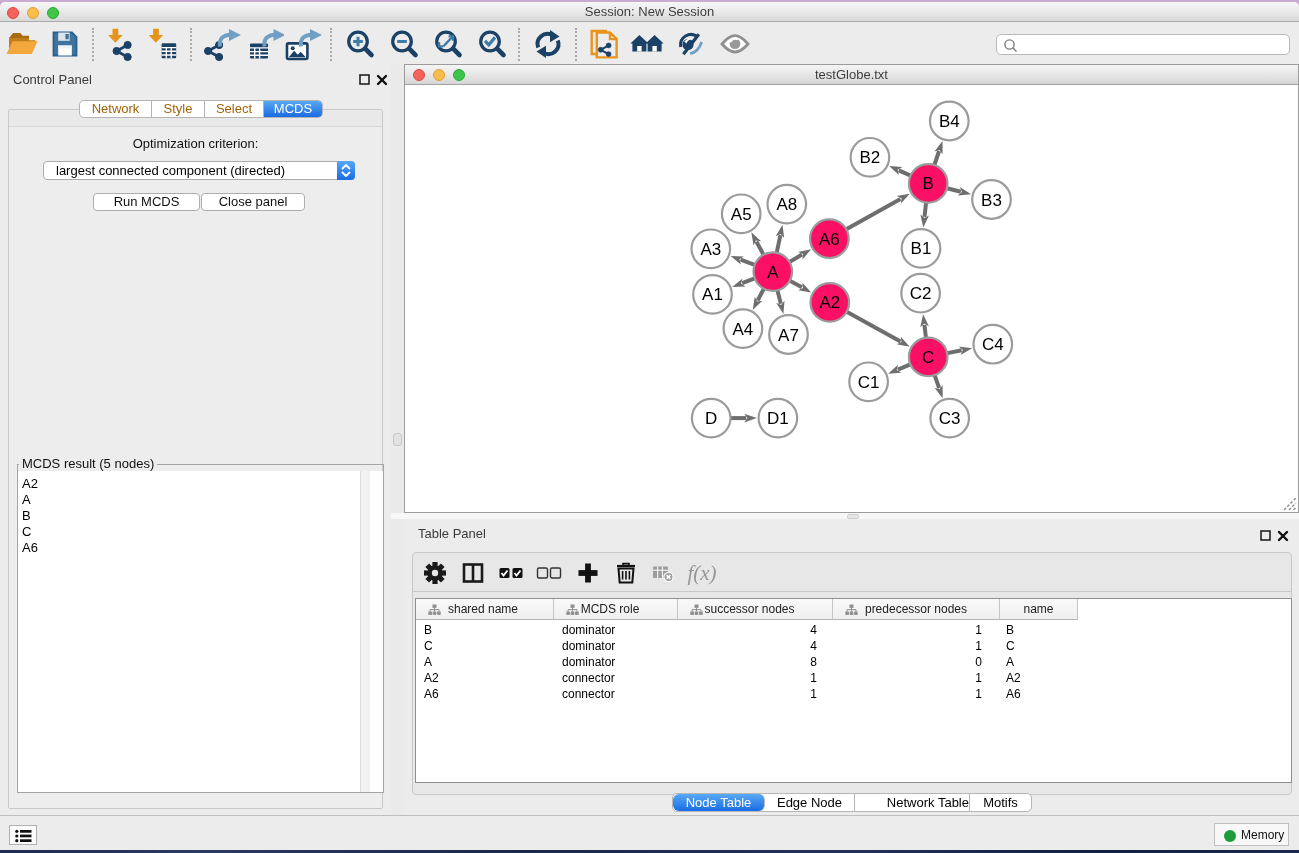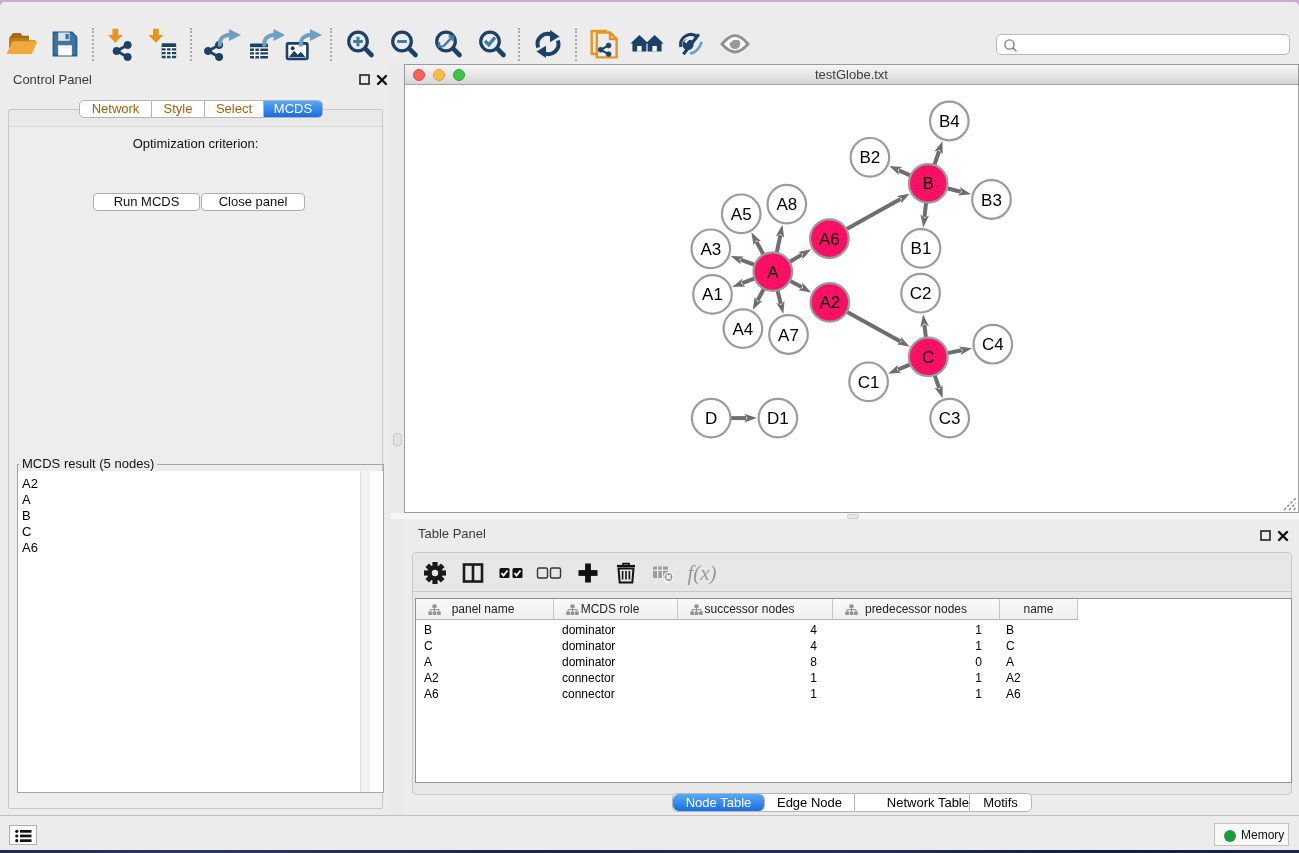--- a/index.html
+++ b/index.html
@@ -63,20 +63,26 @@
 .trow { position:absolute; font-size:12px; color:#000; height:16px; line-height:16px; }
 .cell { position:absolute; top:0; }
 .num { text-align:right; }
 #statusbar { left:0; top:813px; width:1299px; height:35px; background:#ececec;
   border-top:1px solid #bfbfbf; font-size:12px; color:#111; }
 #listbtn { left:9px; top:9px; width:28px; height:20px; background:#fdfdfd; border:1px solid #b0b0b0; }
 #membtn { left:1214px; top:7px; width:75px; height:23px; background:#f8f8f8; border:1px solid #c0c0c0; }
 </style></head>
 <body>
 <div class="abs" id="mainwin">
+  <div class="abs" id="titlebar">
+    <div class="tl" style="left:6.5px;top:5px;background:#f5645c;border:1px solid #dd4741;"></div>
+    <div class="tl" style="left:26.5px;top:5px;background:#f8bd4b;border:1px solid #dfa134;"></div>
+    <div class="tl" style="left:46.5px;top:5px;background:#3fc54a;border:1px solid #2aa834;"></div>
+    <div class="title-text">Session: New Session</div>
+  </div>
   <div class="abs" id="toolbar">
 <svg class="abs" style="left:-2.0px;top:2.0px" width="48" height="38" viewBox="-24.0 -19.0 48 38">
         <path d="M-13,-6 l4,-5 h7.5 l2,2.8 h6.5 v2.5 z" fill="#a86b10"></path>
         <path d="M-13,-6 h20 v2.2 h6.5 L9,10 h-22 z" fill="#c07d18"></path>
         <path d="M-15.5,10 L-9.5,-2.8 H15.5 L9.8,10 Z" fill="#f2a83d"></path>
       </svg>
 <svg class="abs" style="left:41.0px;top:2.0px" width="48" height="38" viewBox="-24.0 -19.0 48 38">
         <path d="M-11.5,-11.5 H7 L11.5,-7 V11.5 H-11.5 Z" fill="#3d74a0" stroke="#2c5f8a" stroke-width="1.8"></path>
         <rect x="-6.8" y="-11.5" width="11.5" height="8.3" fill="#d9e4ec"></rect>
         <rect x="0.4" y="-10" width="3.4" height="5.2" fill="#3d74a0"></rect>
@@ -262,20 +268,29 @@
       </svg>
     <div class="abs" id="cp-content"></div>
     <div class="abs" id="tabs">
       <div class="tab" style="width:72px">Network</div>
         <div class="tab" style="width:53px">Style</div>
         <div class="tab" style="width:59px">Select</div>
         <div class="tab sel" style="width:58px">MCDS</div>
     </div>
     <div class="abs" id="mcds-inner"></div>
     <div class="abs" id="optlabel">Optimization criterion:</div>
+    <div class="abs" id="combo">
+        <span class="cb-text">largest connected component (directed)</span>
+      <span class="cb-btn"><svg width="18" height="19" viewBox="0 0 18 19">
+      <g stroke="#fff" stroke-width="1.8" fill="none" stroke-linecap="round" stroke-linejoin="round">
+      <path d="M5.5,7.5 L9,4 L12.5,7.5"></path>
+              <path d="M5.5,11.5 L9,15 L12.5,11.5"></path>
+            </g>
+          </svg></span>
+      </div>
     <div class="btn" style="left:93px;top:129px;width:107px;">Run MCDS</div>
     <div class="btn" style="left:201px;top:129px;width:104px;">Close panel</div>
     <div class="abs" id="mcdsbox"></div>
     <div class="abs" id="mcds-list">
         <div>A2</div>
         <div>A</div>
         <div>B</div>
         <div>C</div>
         <div>A6</div>
       </div>
@@ -459,21 +474,21 @@
               <circle cx="5.5" cy="4" r="4.6" fill="#9c9c9c" stroke="#fff" stroke-width="1.2"></circle>
               <g stroke="#fff" stroke-width="1.5">
                 <line x1="3.6" y1="2.1" x2="7.4" y2="5.9"></line>
                 <line x1="7.4" y1="2.1" x2="3.6" y2="5.9"></line>
               </g>
             </g>
             <text x="289" y="27" font-family="Liberation Serif, serif" font-style="italic" font-size="21" fill="#969696" text-anchor="middle">f(x)</text>
           </svg>
         </div>
       <div class="abs" id="ttable">
-<div class="th" style="left:0px;width:138px;padding-right:3px;">panel name</div>
+<div class="th" style="left:0px;width:138px;padding-right:3px;">shared name</div>
 <svg class="abs" style="left:12px;top:5px" width="13" height="12" viewBox="0 0 13 12">
             <g fill="#8f8f8f">
               <rect x="4.5" y="0.5" width="4" height="3.4"></rect>
               <rect x="0.3" y="7.5" width="3.6" height="3.4"></rect>
               <rect x="4.7" y="7.5" width="3.6" height="3.4"></rect>
               <rect x="9.1" y="7.5" width="3.6" height="3.4"></rect>
             </g>
             <g stroke="#8f8f8f" stroke-width="1" fill="none">
               <path d="M6.5,3.9 V5.6 M2.1,7.5 V5.6 H11 V7.5 M6.5,5.6 V7.5"></path>
             </g>

